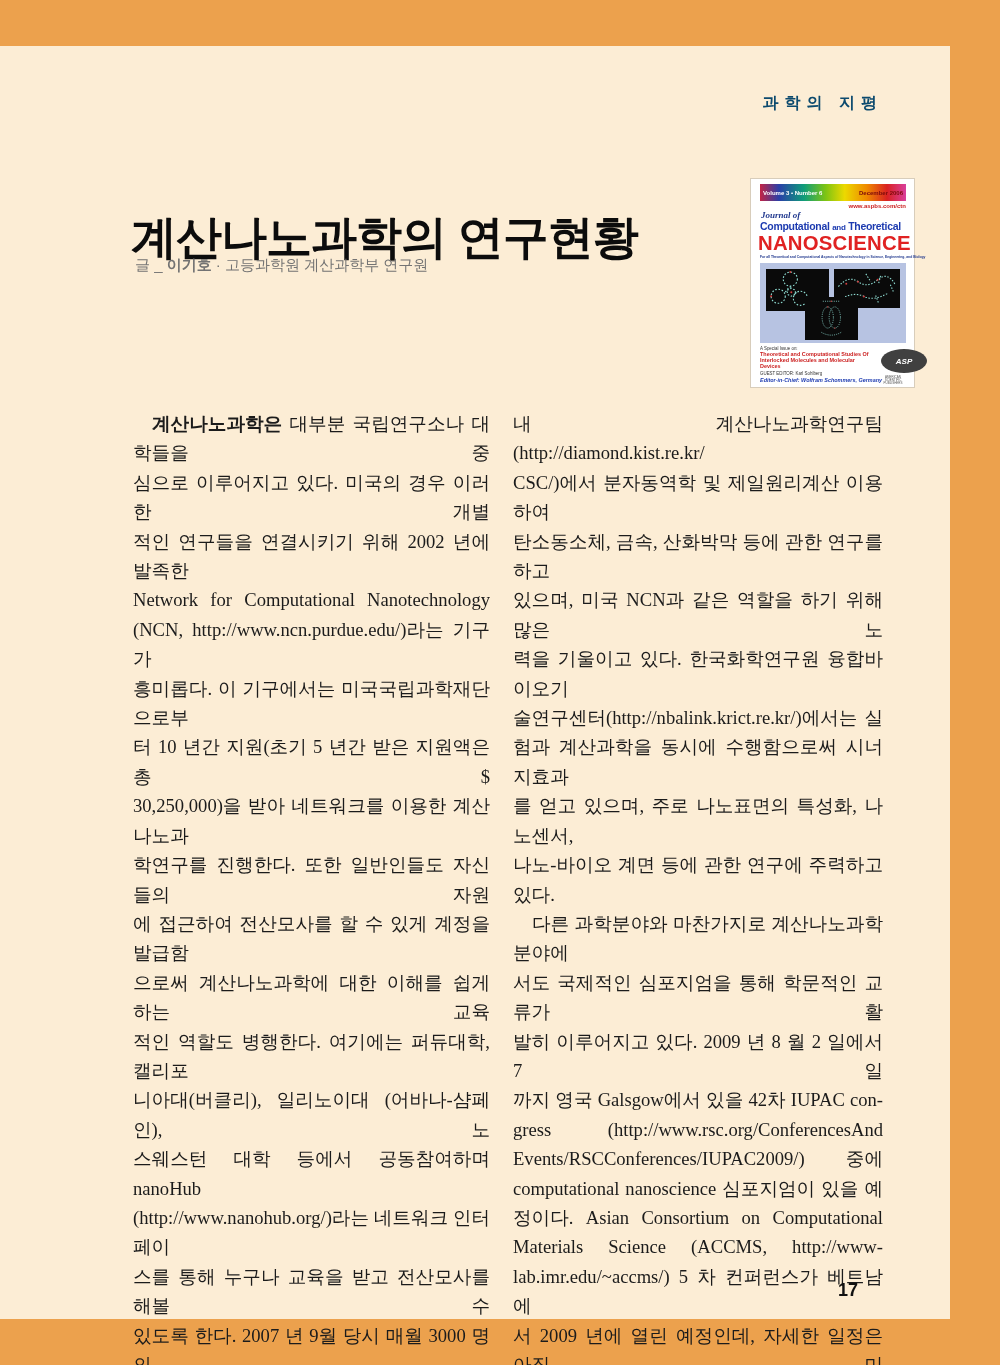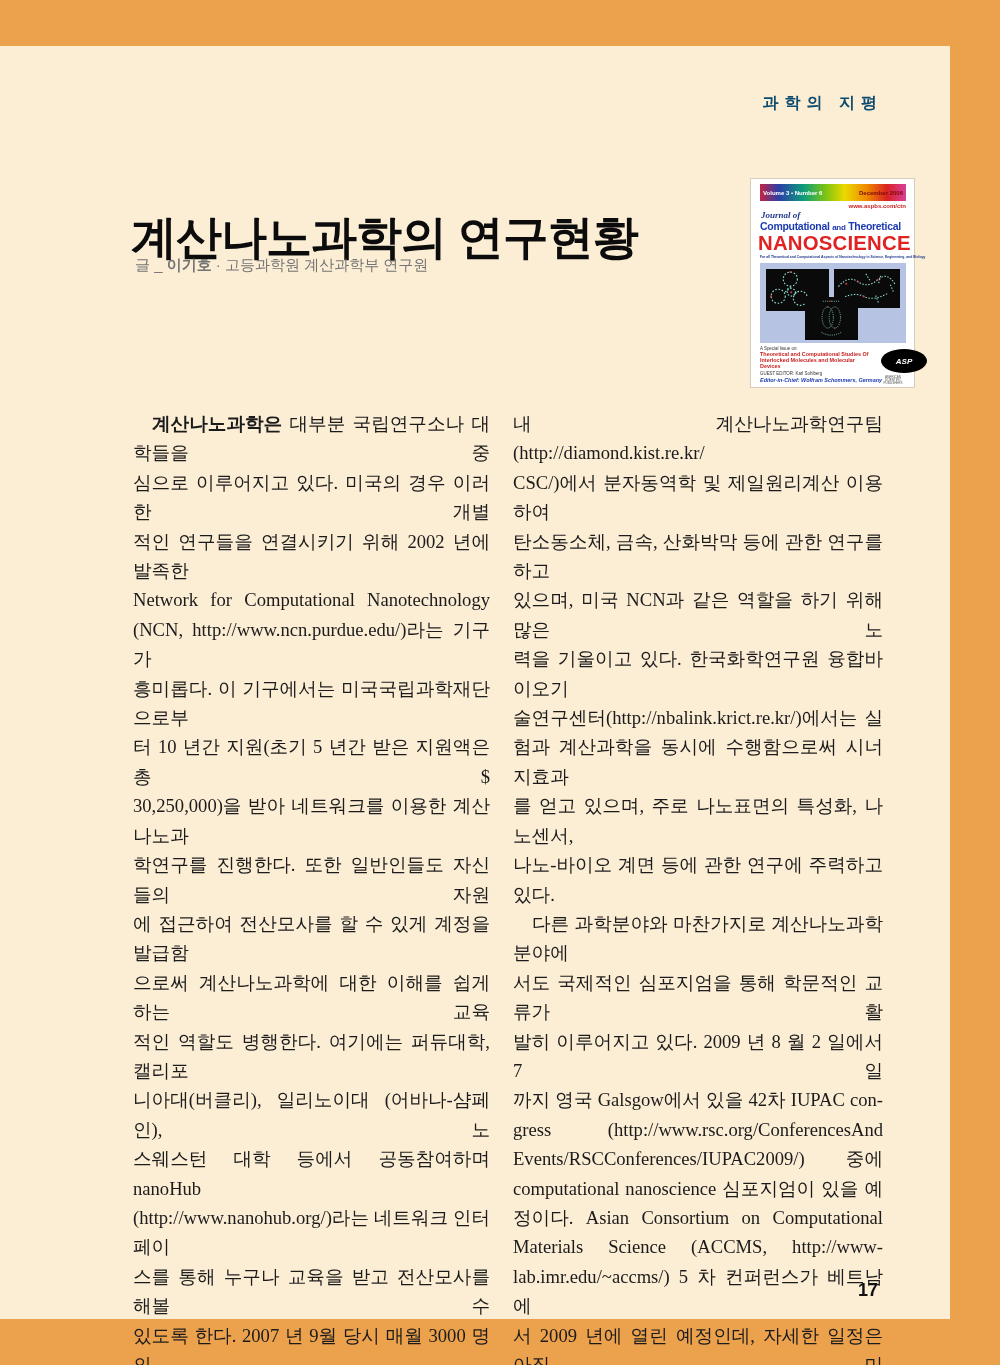--- a/index.html
+++ b/index.html
@@ -22,21 +22,21 @@
 
   
   .col{position:absolute;top:409px;font-size:18.6px;line-height:29.4px;color:#1b1b1b;}
   #col1{left:133px;width:357px;}
   #col2{left:513px;width:370px;}
   .bline{text-align:justify;text-align-last:justify;}
   .bline.end{text-align-last:auto;}
   .bline.indent{text-indent:19px;}
   .bline b{font-weight:bold;}
 
-  .pagenum{position:absolute;left:838px;top:1280px;width:40px;text-align:right;
+  .pagenum{position:absolute;left:838px;top:1280px;width:40px;text-align:left;
            font-family:"Liberation Sans","DejaVu Sans",sans-serif;font-weight:bold;
            font-size:18px;color:#111;}
 
   
   .cover{position:absolute;left:703px;top:178px;width:165px;height:210px;background:#ffffff;
          border:1px solid #d8cdbb;box-sizing:border-box;font-family:"Liberation Sans","DejaVu Sans",sans-serif;margin-left:47px;}
   .cv-band{position:absolute;left:9px;top:5px;width:146px;height:17px;
            background:linear-gradient(90deg,#c22445 0%,#2a3fa8 13%,#0f9d7a 30%,#7ec413 45%,#ecd900 58%,#ef8a00 73%,#d92222 87%,#d93f9d 100%);
            display:flex;justify-content:space-between;align-items:center;padding:0 3px;box-sizing:border-box;}
   .cv-vol{font-size:6px;font-weight:bold;color:#ffffff;white-space:nowrap;}
@@ -57,21 +57,21 @@
   .panel-1{left:4%;top:7%;width:43%;height:53%;}
   .panel-2{left:51%;top:7%;width:45%;height:49%;}
   .panel-3{left:31%;top:43%;width:36%;height:53%;}
   .panel svg{width:100%;height:100%;display:block;}
   .cv-bottom{position:absolute;left:9px;top:167px;width:200px;transform:scale(0.68);transform-origin:0 0;}
   .cv-sp-label{font-size:6.5px;color:#333;}
   .cv-sp-title{width:168px;font-size:8px;font-weight:bold;color:#cc2222;line-height:1.15;}
   .cv-guest{font-size:6.5px;color:#333;margin-top:2px;}
   .cv-editor{font-size:8px;font-weight:bold;font-style:italic;color:#1d3bb0;margin-top:2px;}
   .cv-asp{position:absolute;left:130px;top:170px;width:46px;height:24px;border-radius:50%;
-          background:#000000;color:#fff;display:flex;align-items:center;justify-content:center;
+          background:#404040;color:#fff;display:flex;align-items:center;justify-content:center;
           font-size:8px;font-weight:bold;font-style:italic;}
   .cv-asp-sub{position:absolute;left:126px;top:196px;width:64px;font-size:6px;color:#555;
               transform:scale(0.5);transform-origin:0 0;text-align:center;line-height:1.1;}
 </style>
 </head>
 <body>
 
 <div class="stage">
   <div class="bar bar-top"></div>
   <div class="bar bar-bottom"></div>

